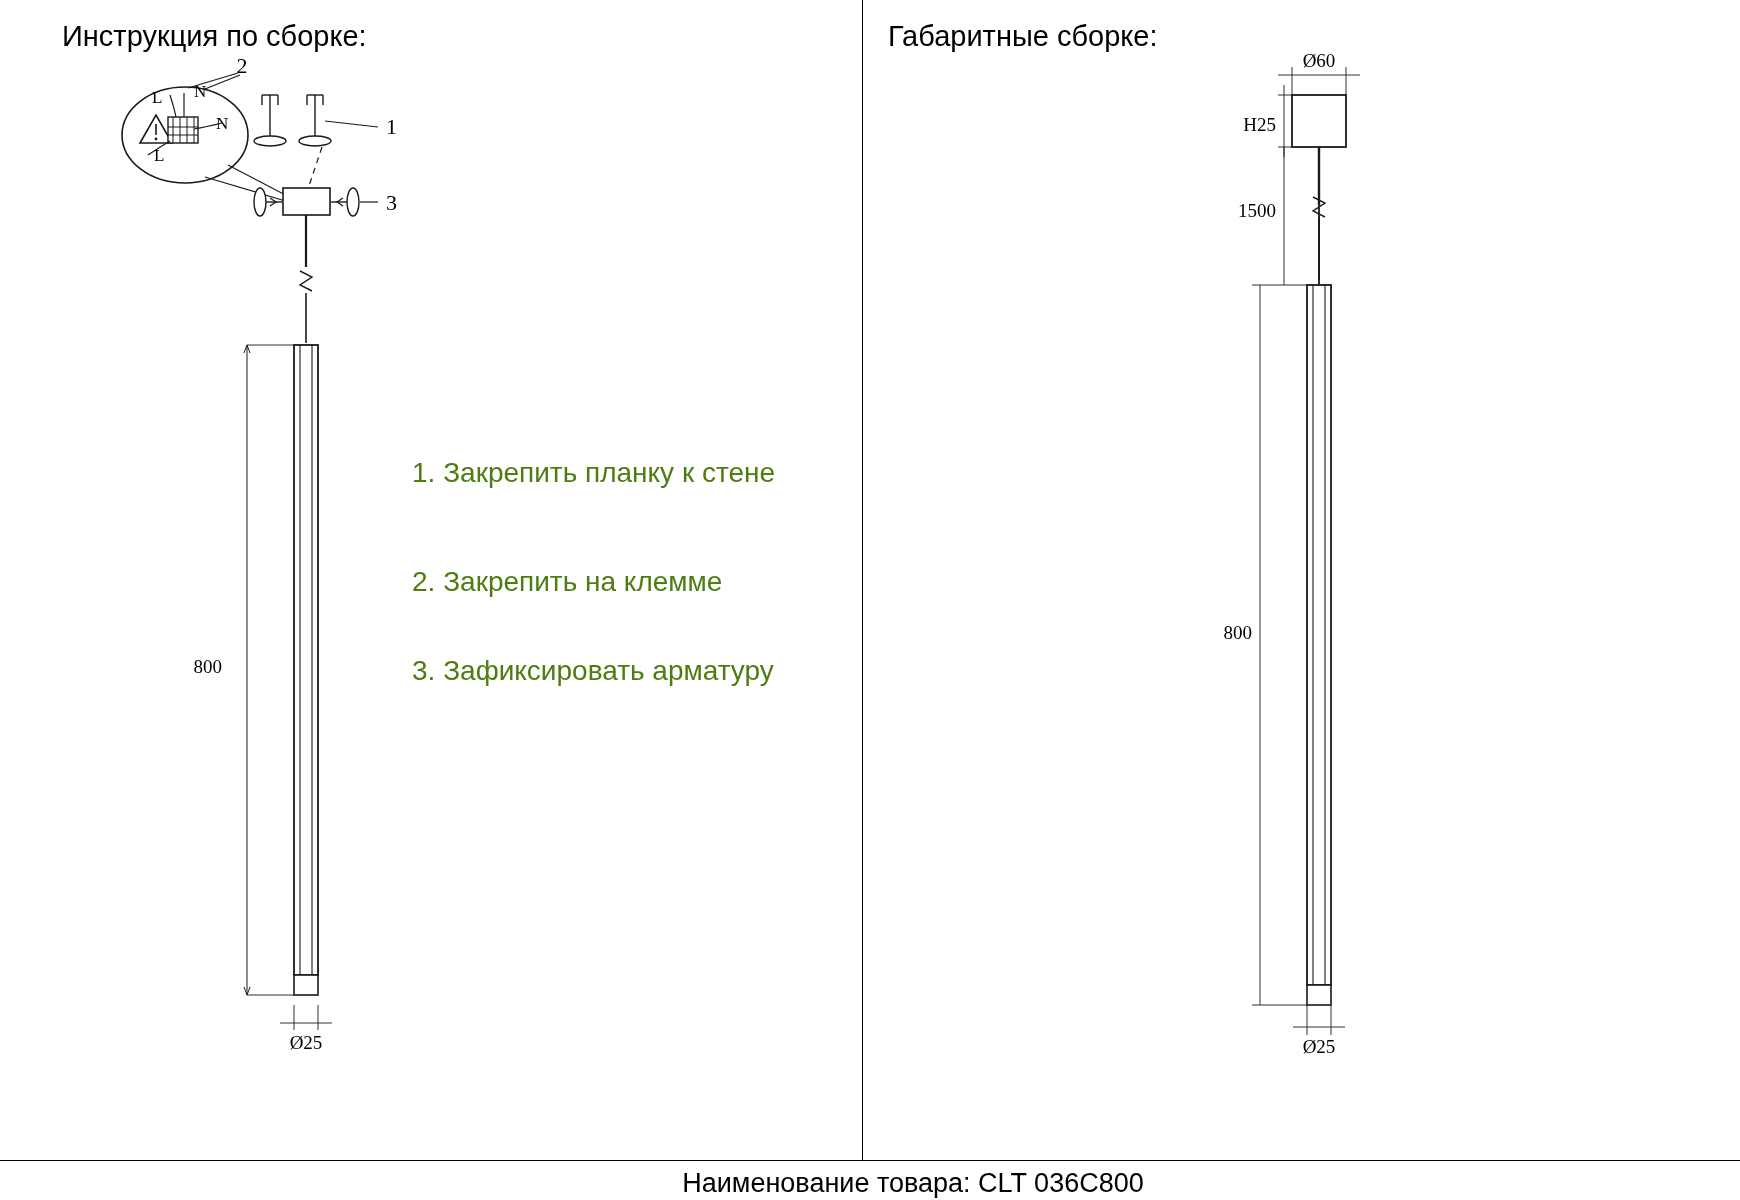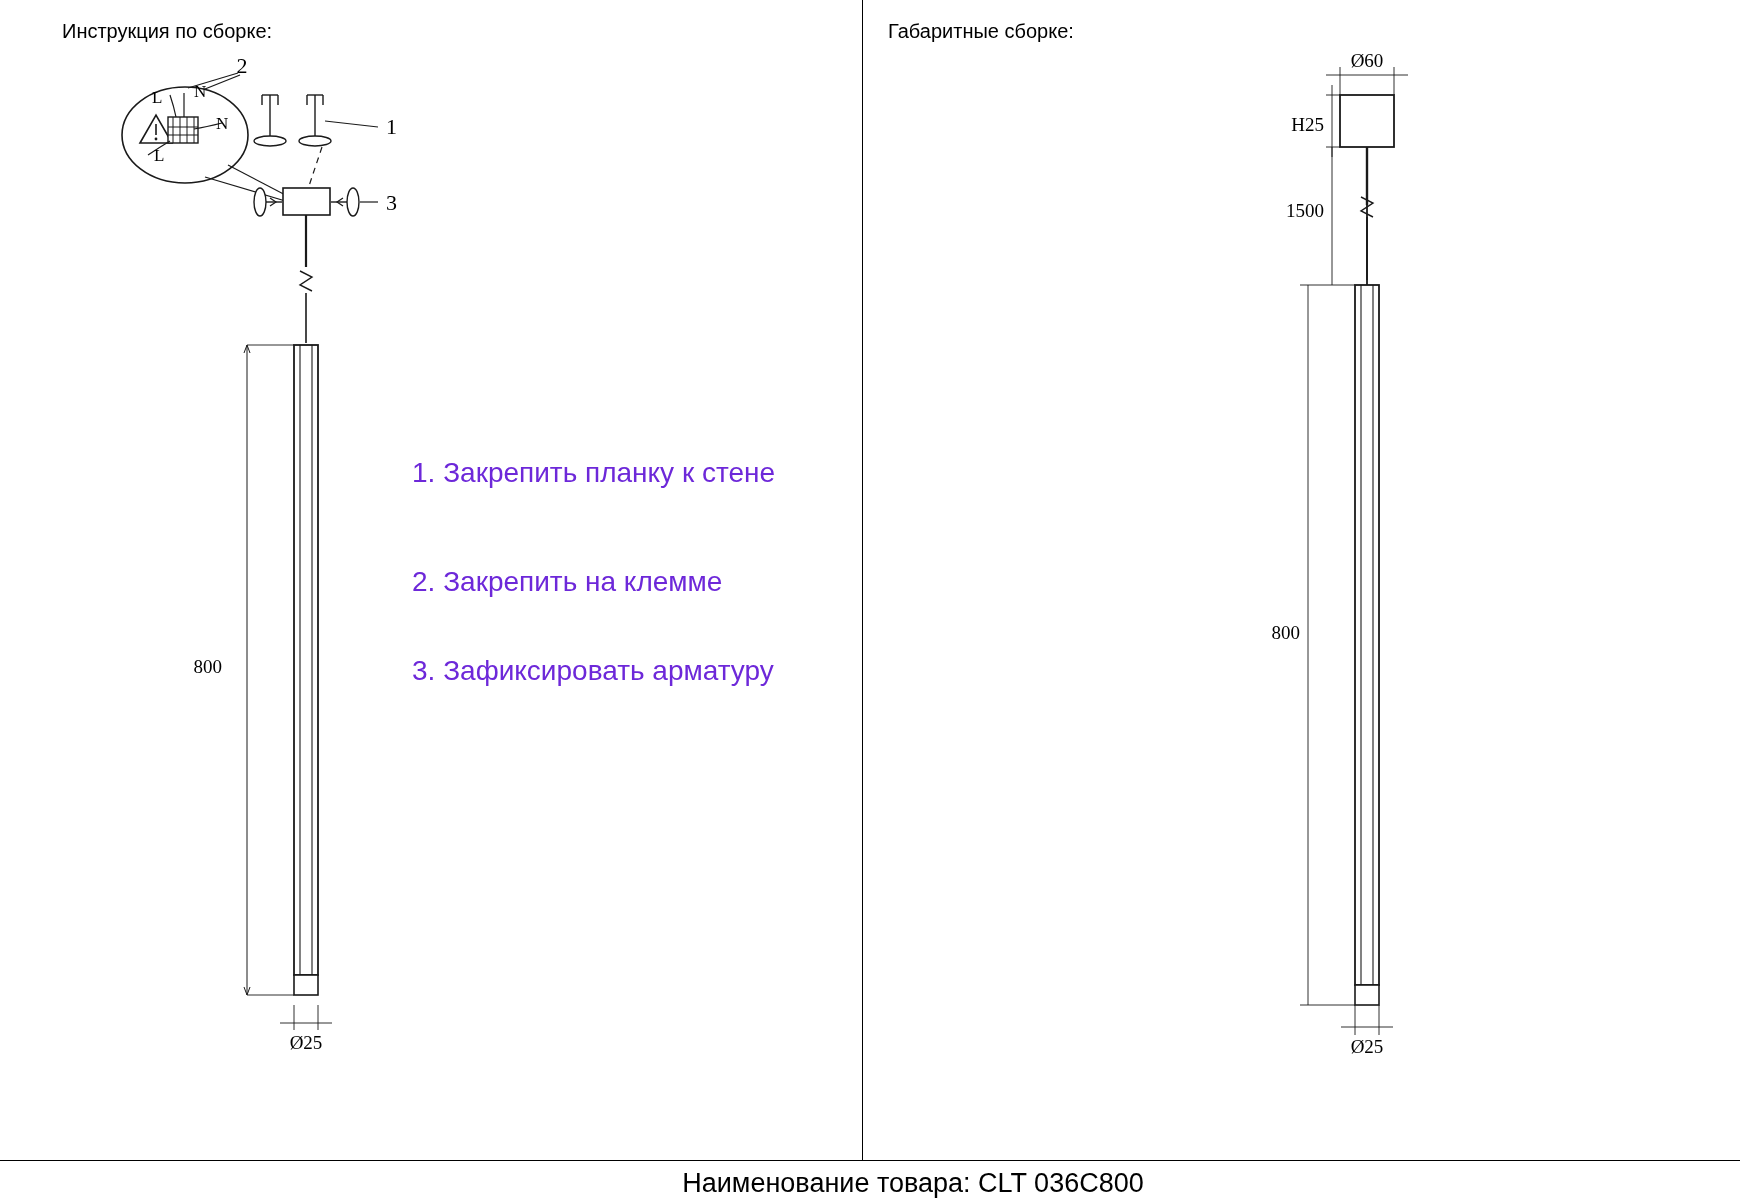--- a/index.html
+++ b/index.html
@@ -32,21 +32,21 @@
   .divider-h {
     position: absolute;
     left: 0px;
     top: 1160px;
     width: 1740px;
     height: 1px;
     background: #000000;
   }
   .heading {
     position: absolute;
-    font-size: 20px;
+    font-size: 29px;
     font-family: "Liberation Sans", sans-serif;
     color: #000000;
     white-space: nowrap;
   }
   #heading-left { left: 62px; top: 20px; }
   #heading-right { left: 888px; top: 20px; }
 
   .footer {
     position: absolute;
     left: 0;
@@ -61,21 +61,21 @@
   .steps {
     position: absolute;
     left: 412px;
     top: 455px;
     width: 390px;
   }
   .step {
     font-size: 28px;
     line-height: 1.32;
     margin-bottom: 52px;
-    color: #6d28d9;
+    color: #4d7c0f;
   }
   .step .num { }
   .step-3 { margin-bottom: 0; }
 
   svg { display: block; }
   .dwg { position: absolute; }
   .lbl-serif {
     font-family: "Liberation Serif", serif;
   }
 </style>
@@ -200,21 +200,21 @@
     <div class="step step-2" style="margin-top:72px;">
       <span class="num">2.</span>
       <span>Закрепить на клемме</span>
     </div>
     <div class="step step-3" style="margin-top:40px;">
       <span class="num">3.</span>
       <span>Зафиксировать арматуру</span>
     </div>
   </div>
 
-  <div class="dwg" style="left:1228px; top:45px;">
+  <div class="dwg" style="left:1180px; top:45px;">
     <svg width="400" height="1020" viewBox="0 0 400 1020" xmlns="http://www.w3.org/2000/svg">
       <g fill="none" stroke="#1a1a1a" stroke-width="1.6">
 
         <rect x="112" y="50" width="54" height="52" fill="#ffffff" stroke="#1a1a1a" stroke-width="1.8"></rect>
 
         <g>
           <line x1="112" y1="50" x2="112" y2="22" stroke="#1a1a1a" stroke-width="0.9"></line>
           <line x1="166" y1="50" x2="166" y2="22" stroke="#1a1a1a" stroke-width="0.9"></line>
           <line x1="98" y1="30" x2="180" y2="30" stroke="#1a1a1a" stroke-width="0.9"></line>
         </g>

